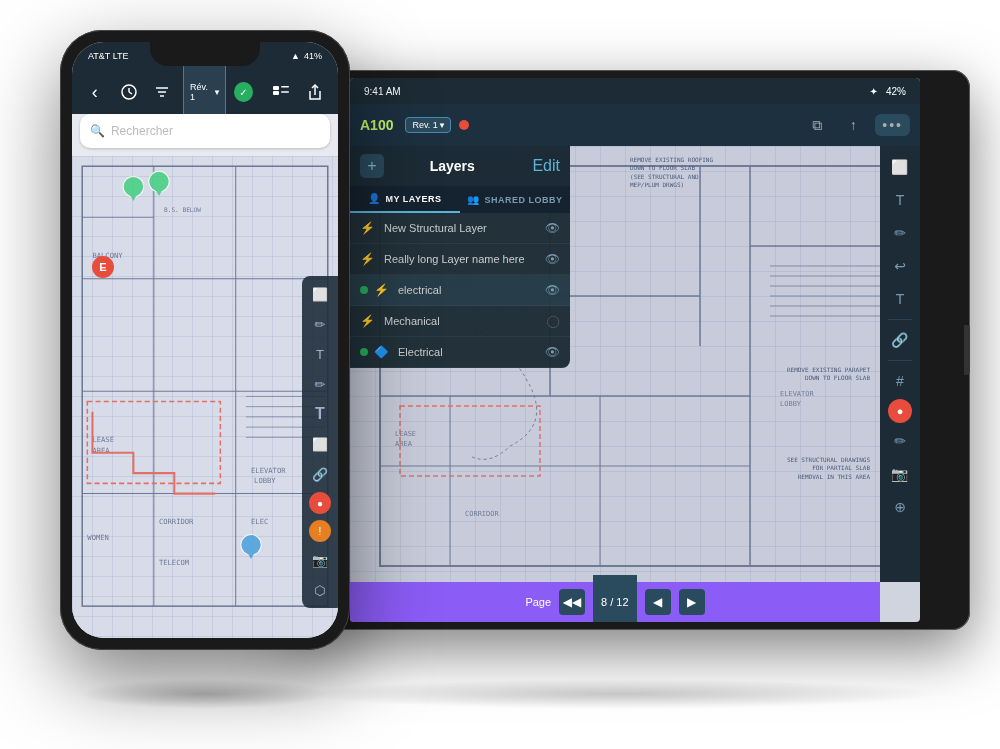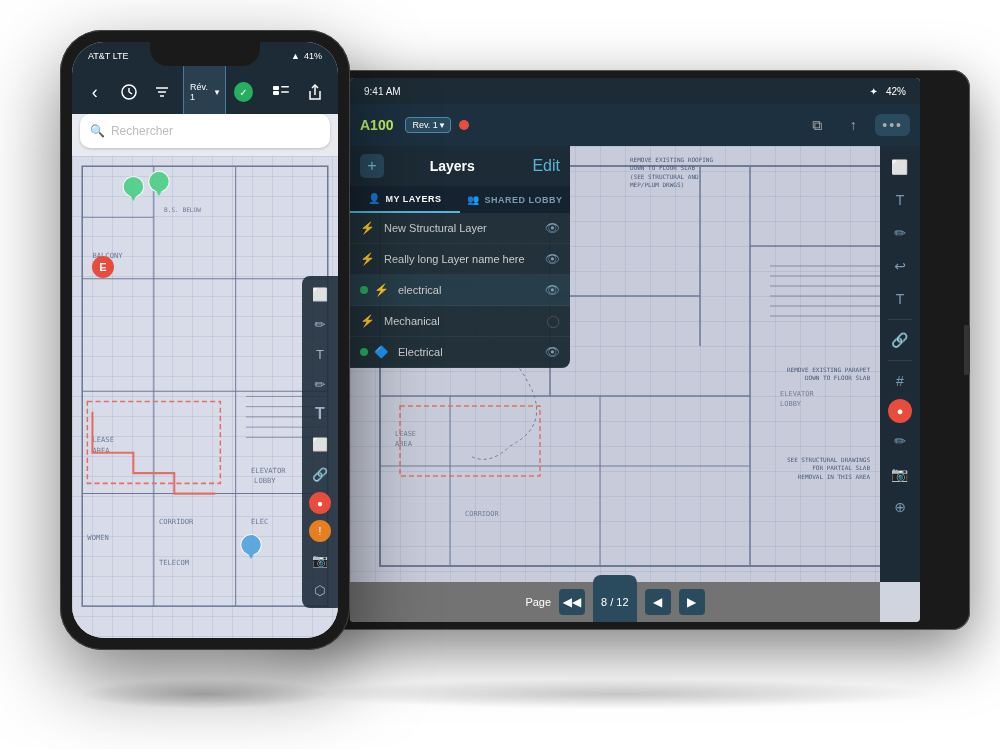--- a/index.html
+++ b/index.html
@@ -439,36 +439,36 @@
       flex-shrink: 0;
     }
 
     
     .page-nav {
       position: absolute;
       bottom: 0;
       left: 0;
       right: 40px;
       height: 40px;
-      background: #737373;
+      background: #8b5cf6;
       display: flex;
       align-items: center;
       justify-content: center;
       gap: 8px;
     }
     .page-nav .page-label {
       color: #fff;
       font-size: 11px;
     }
     .page-nav .page-num {
       background: #2a4a5e;
       color: #fff;
       font-size: 11px;
       padding: 21px 8px;
-      border-radius: 8px;
+      border-radius: 0;
     }
     .page-nav .nav-btn {
       width: 26px; height: 26px;
       background: #2a4a5e;
       border-radius: 4px;
       display: flex; align-items: center; justify-content: center;
       color: #fff; font-size: 12px;
     }
 
     

